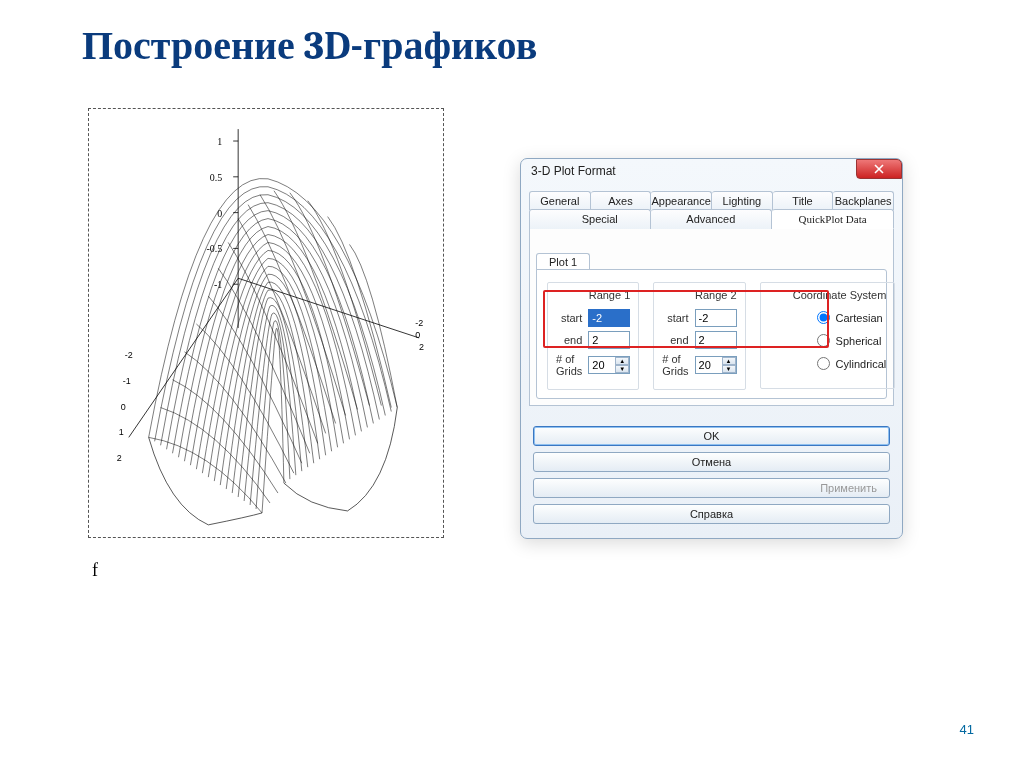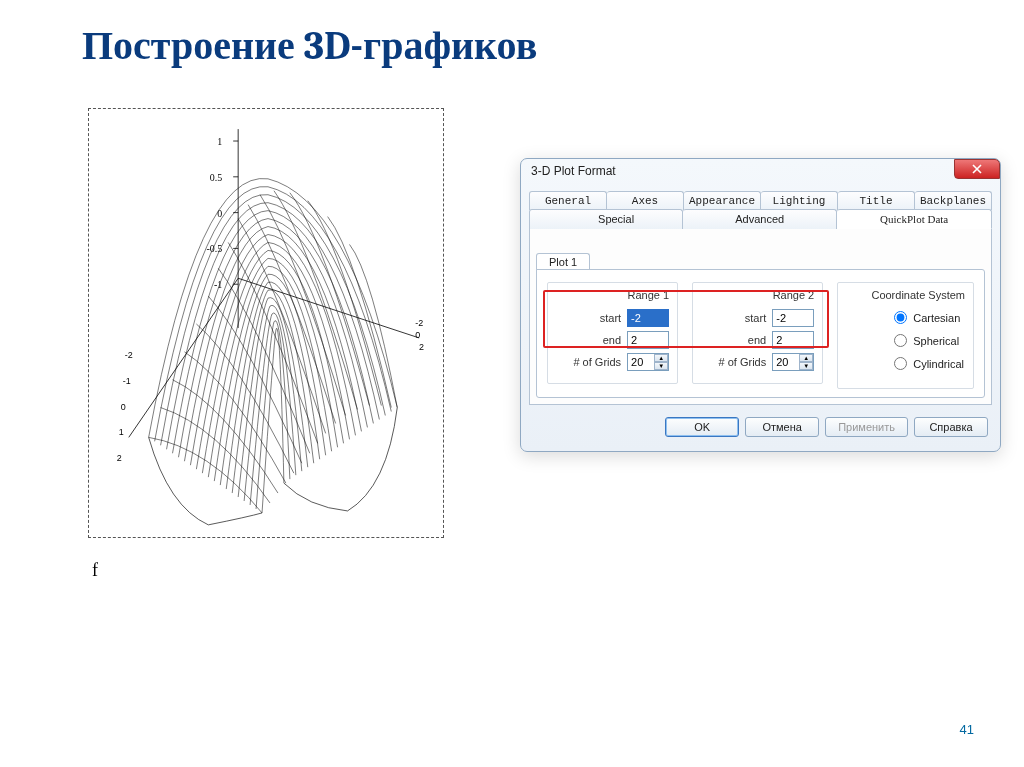--- a/index.html
+++ b/index.html
@@ -50,21 +50,21 @@
     right: 50px;
     font-size: 13px;
     color: #0369a1;
   }
 
   
   .dialog {
     position: absolute;
     top: 158px;
     left: 520px;
-    width: 481px;
+    width: 383px;
     background: linear-gradient(#f4f8fc, #eaf0f7);
     border: 1px solid #8fa8c2;
     border-radius: 7px;
     box-shadow: 0 4px 18px rgba(0,0,0,.15);
     font-size: 11px;
     color: #222;
   }
   .titlebar {
     display: flex;
     align-items: center;
@@ -93,21 +93,21 @@
   }
   .tab {
     border: 1px solid #b4c3d4;
     background: linear-gradient(#fdfdfe, #ecf2f8);
     padding: 3px 0;
     text-align: center;
     font-size: 11px;
     border-bottom: none;
     position: relative;
   }
-  .tabs-row1 .tab { flex: 1; border-radius: 3px 3px 0 0; font-family: Liberation Mono, monospace; }
+  .tabs-row1 .tab { flex: 1; border-radius: 3px 3px 0 0; }
   .tabs-row2 .tab { border-radius: 3px 3px 0 0; }
   .tab + .tab { border-left: none; }
   .tab.active {
     background: #fff;
     border-bottom: 1px solid #fff;
     z-index: 2;
     font-weight: normal;
   }
   .tabs-row2 { margin-top: -1px; }
 
@@ -197,37 +197,38 @@
   .radio-row {
     display: flex; align-items: center; gap: 6px;
     margin: 10px 0; font-size: 11px; padding-left: 48px;
   }
   .radio-row input { margin: 0; }
 
   .btn-row {
     display: flex;
     justify-content: flex-end;
     gap: 6px;
-    padding: 12px 4px 4px 4px;
+    padding: 20px 4px 4px 4px;
+    flex-direction: column;
   }
   .win-btn {
     min-width: 74px;
     padding: 3px 12px;
     border: 1px solid #8fa8c2;
     border-radius: 3px;
     background: linear-gradient(#fdfefe,#e4ecf4);
     font-size: 11px;
     color: #222;
     cursor: pointer;
   }
   .win-btn.primary {
     border-color: #3a77c2;
     box-shadow: 0 0 0 1px #8ec0f0 inset;
   }
-  .win-btn:disabled { color: #999; }
+  .win-btn:disabled { color: #999; text-align: right; }
 
 </style>
 </head>
 <body>
 
 <div class="page-title">Построение 3D-графиков</div>
 
 <div class="plot-frame">
   <svg viewBox="0 0 356 430">
     <g stroke="#000" stroke-width="0.8" fill="none">

